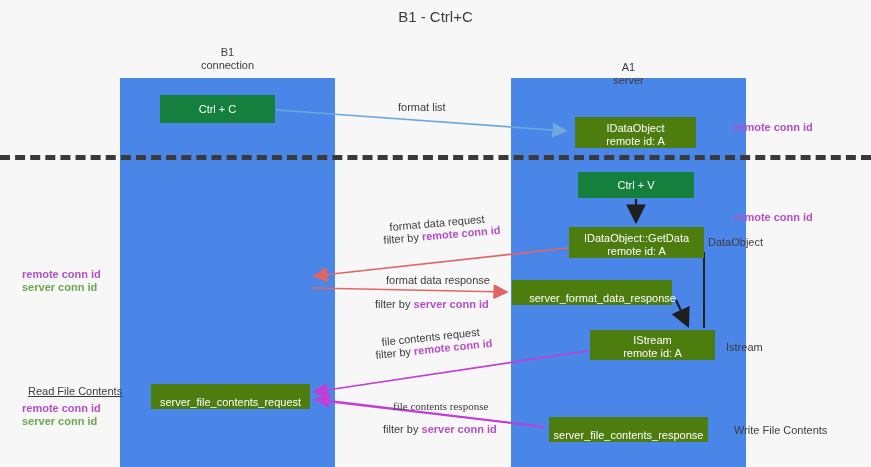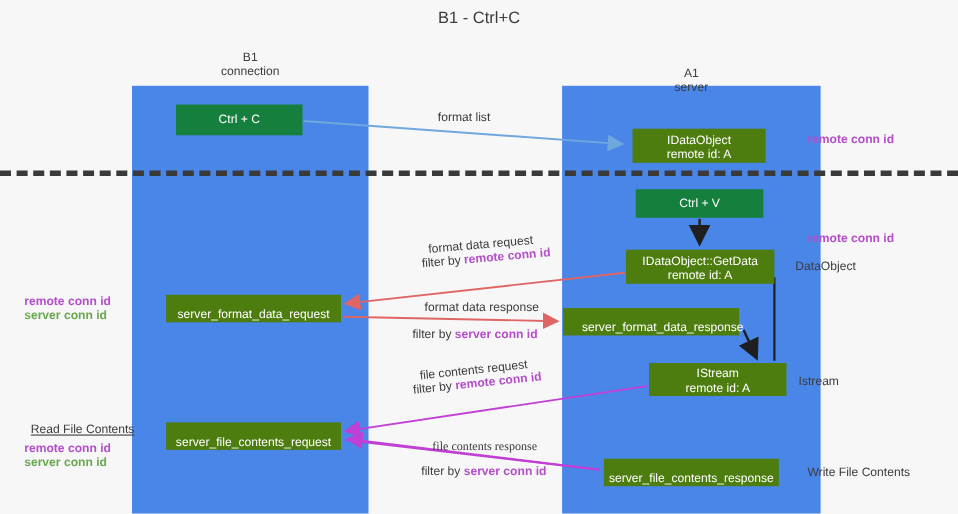--- a/index.html
+++ b/index.html
@@ -58,21 +58,21 @@
 
   
   .txt{position:absolute;font-size:11px;color:#3c3c3c;white-space:nowrap;}
   .txt.bold{font-weight:bold;}
   .purple{color:#b44fc9;}
   .green-t{color:#6aa84f;}
 
   .t-formatlist {left:398px;top:101px;}
   .t-remoteconn1{left:734px;top:121px;}
   .t-remoteconn2{left:734px;top:211px;}
-  .t-dataobject {left:723px;top:236px;}
+  .t-dataobject {left:708px;top:236px;}
   .t-istream    {left:726px;top:341px;}
   .t-writefile  {left:734px;top:424px;}
 
   .t-left1{left:22px;top:268px;}
   .t-left2{left:22px;top:281px;}
   .t-readfc{left:28px;top:385px;text-decoration:underline;}
   .t-left3{left:22px;top:402px;}
   .t-left4{left:22px;top:415px;}
 
   
@@ -157,23 +157,20 @@
 
   <div class="box green b-ctrlv">
     <span>Ctrl + V</span>
   </div>
 
   <div class="box orange b-getdata">
     <span>IDataObject::GetData</span>
     <span>remote id: A</span>
   </div>
 
-  <div class="box orange b-sfdreq">
-    <span>server_format_data_request</span>
-  </div>
 
   <div class="box orange b-sfdres">
     <span>server_format_data_response</span>
   </div>
 
   <div class="box orange b-istream">
     <span>IStream</span>
     <span>remote id: A</span>
   </div>
 

